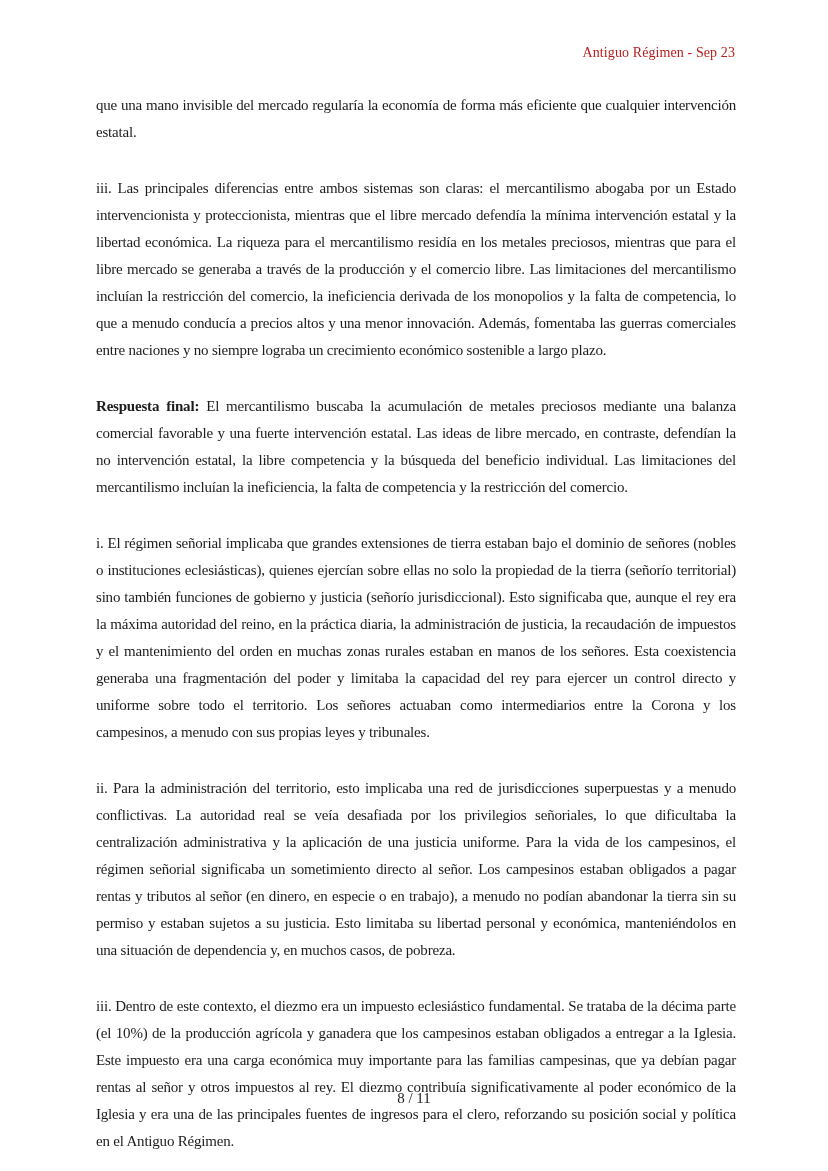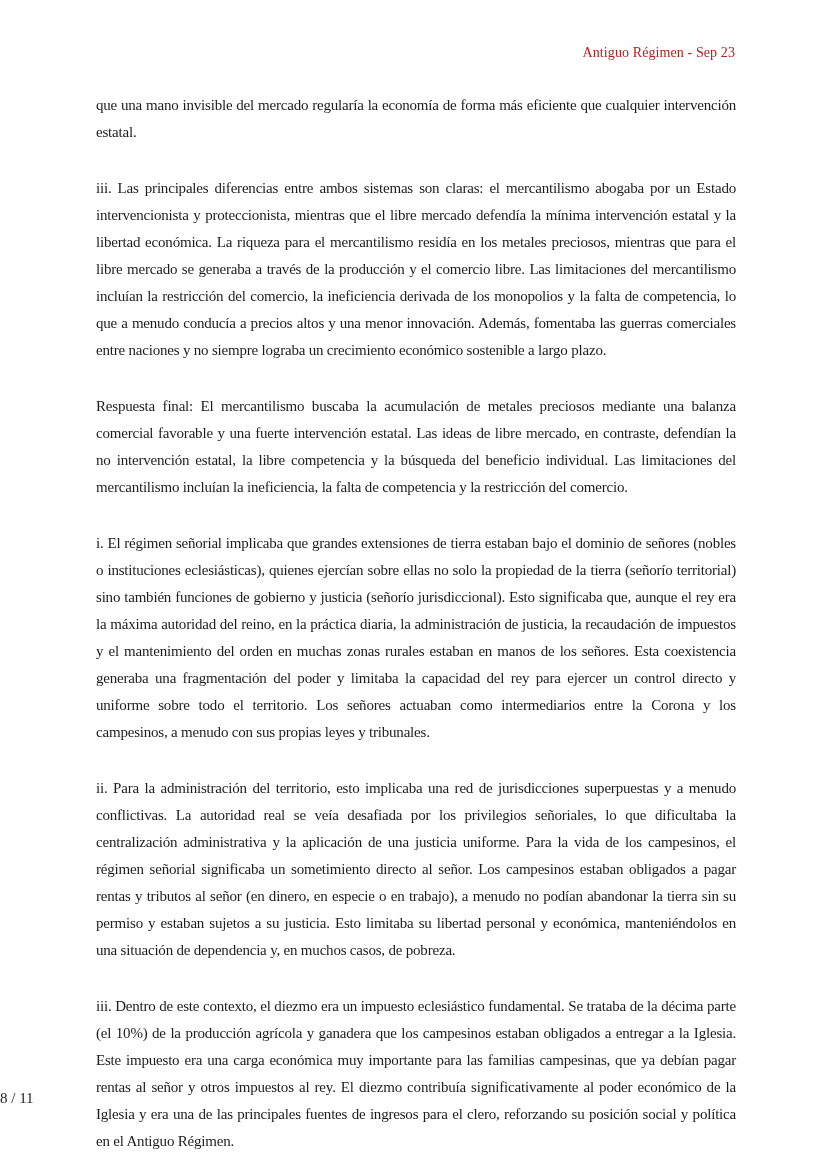--- a/index.html
+++ b/index.html
@@ -36,27 +36,28 @@
   .doc-body p {
     margin: 0 0 29px 0;
     font-size: 15px;
     line-height: 27px;
     letter-spacing: -0.2px;
     text-align: justify;
     hyphens: auto;
     -webkit-hyphens: auto;
   }
   .doc-body p strong {
-    font-weight: normal;
+    font-weight: bold;
   }
   .footer {
     position: absolute;
     top: 1090px;
     left: 0;
     right: 0;
+    text-align: center;
     font-size: 15px;
     color: #1c1c1c;
   }
 </style>
 </head>
 <body>
 
 <div class="page">
 
   <div class="header">Antiguo Régimen - Sep 23</div>

